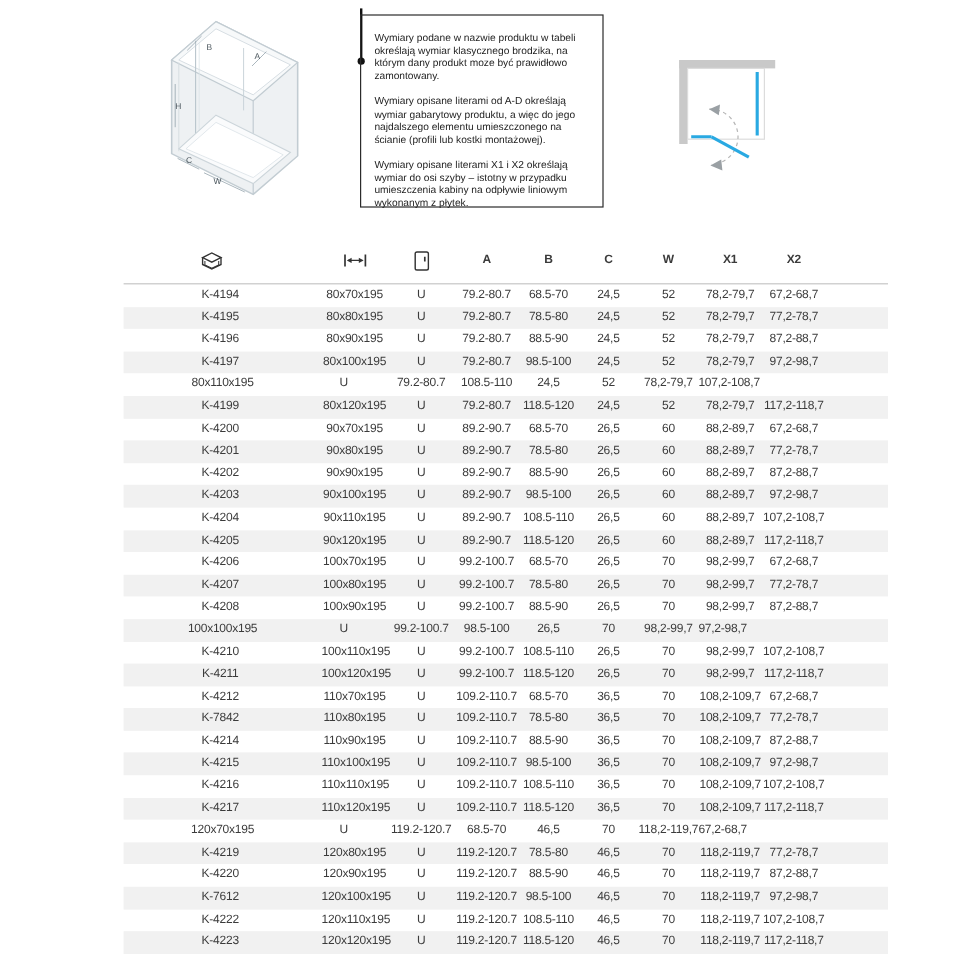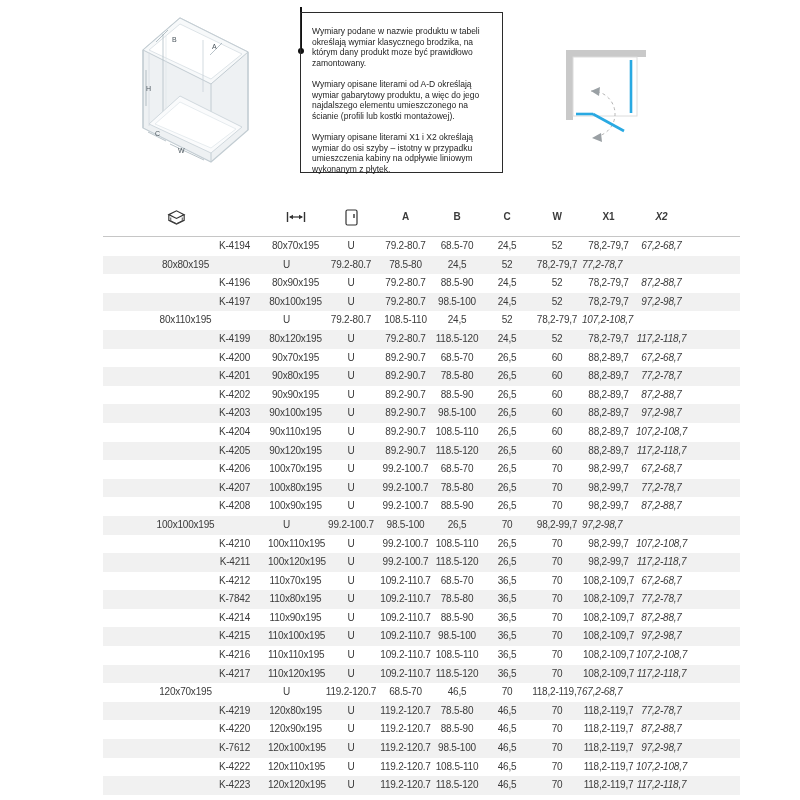--- a/index.html
+++ b/index.html
@@ -18,23 +18,23 @@
 
   
   .spec-table{position:absolute;left:103px;top:200px;width:637px;}
   .tgrid{display:grid;grid-template-columns:147px 73px 56px 53px 50px 50px 50px 53px 105px;align-items:center;}
   .thead{height:37px;border-bottom:1.5px solid #c6c6c6;padding-bottom:2px;box-sizing:border-box;}
   .thead .cell{display:flex;align-items:center;justify-content:center;}
   .th{font-weight:bold;font-size:11px;color:#1c1c1c;letter-spacing:-0.2px;}
   .trow{height:18.6px;}
   .trow:nth-child(even){background:#f1f1f1;}
   .cell{font-size:10px;color:#3b3b3b;letter-spacing:-0.2px;text-align:center;white-space:nowrap;line-height:18.6px;}
-  .cell.code{text-align:right;padding-left:14px;}
+  .cell.code{text-align:center;padding-left:14px;}
   .cell.dims{padding-left:18px;}
-  .cell.x2{padding-right:52px;font-style:italic;}
+  .cell.x2{padding-right:52px;}
   .hicon-code{justify-content:flex-start !important;padding-left:62px;}
   svg{display:block;}
   .nofill{fill:none;}
 </style>
 </head>
 <body>
 
 <div class="page">
 
   <svg class="diagram3d" viewBox="0 0 160 190">
@@ -126,20 +126,21 @@
     <div class="cell dims">80x70x195</div>
     <div class="cell">U</div>
     <div class="cell">79.2-80.7</div>
     <div class="cell">68.5-70</div>
     <div class="cell">24,5</div>
     <div class="cell">52</div>
     <div class="cell">78,2-79,7</div>
     <div class="cell x2">67,2-68,7</div>
   </div>
         <div class="tgrid trow">
+    <div class="cell code">K-4195</div>
     <div class="cell dims">80x80x195</div>
     <div class="cell">U</div>
     <div class="cell">79.2-80.7</div>
     <div class="cell">78.5-80</div>
     <div class="cell">24,5</div>
     <div class="cell">52</div>
     <div class="cell">78,2-79,7</div>
     <div class="cell x2">77,2-78,7</div>
   </div>
         <div class="tgrid trow">

